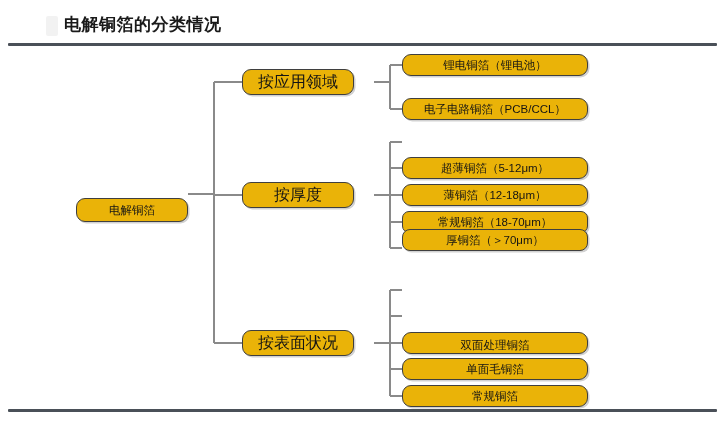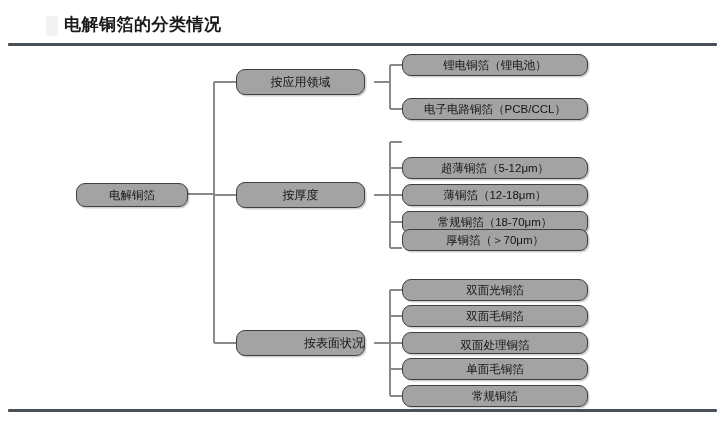--- a/index.html
+++ b/index.html
@@ -77,46 +77,46 @@
     width: 725px;
     height: 362px;
   }
 
   
   .node {
     position: absolute;
     box-sizing: border-box;
     border: 1.3px solid #3f3f3f;
     border-radius: 9px;
-    background: #a3a3a3;
+    background: #eab308;
     display: flex;
     align-items: center;
     justify-content: center;
     font-size: 11.5px;
     color: #141414;
     white-space: nowrap;
     box-shadow: 1.5px 1.5px 0 rgba(0,0,0,0.18);
   }
   .node-root {
     left: 76px;
-    top: 137px;
+    top: 152px;
     width: 112px;
     height: 24px;
     font-size: 11.5px;
   }
   .node-branch {
-    left: 236px;
-    width: 129px;
+    left: 242px;
+    width: 112px;
     height: 26px;
-    font-size: 12px;
+    font-size: 16px;
     font-weight: normal;
   }
   #branch-0 { top: 23px; }
   #branch-1 { top: 136px; }
-  #branch-2 { top: 284px; justify-content: flex-end; }
+  #branch-2 { top: 284px; }
 
   .node-leaf {
     left: 402px;
     width: 186px;
     height: 22px;
     font-size: 11.5px;
   }
 </style>
 </head>
 <body>
@@ -191,26 +191,20 @@
   <div class="node node-leaf" style="top:138px;">
     <span>薄铜箔（12-18μm）</span>
   </div>
   <div class="node node-leaf" style="top:165px;border-radius:7px;">
     <span>常规铜箔（18-70μm）</span>
   </div>
   <div class="node node-leaf" style="top:183px;border-radius:8px;">
     <span>厚铜箔（＞70μm）</span>
   </div>
 
-  <div class="node node-leaf" style="top:233px;">
-    <span>双面光铜箔</span>
-  </div>
-  <div class="node node-leaf" style="top:259px;">
-    <span>双面毛铜箔</span>
-  </div>
   <div class="node node-leaf" style="top:286px;align-items:flex-end;">
     <span>双面处理铜箔</span>
   </div>
   <div class="node node-leaf" style="top:312px;">
     <span>单面毛铜箔</span>
   </div>
   <div class="node node-leaf" style="top:339px;">
     <span>常规铜箔</span>
   </div>
 

